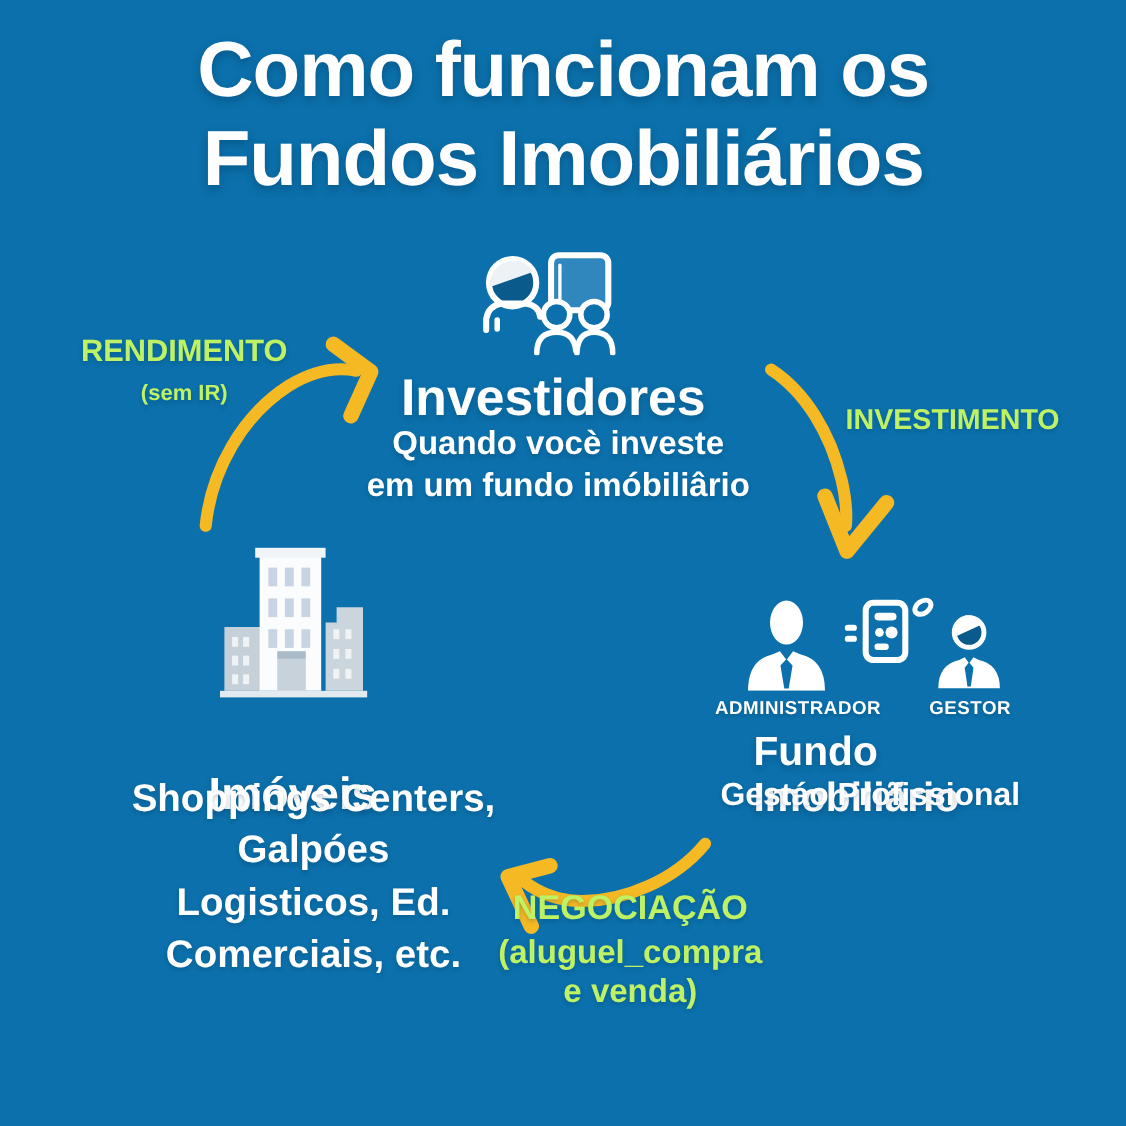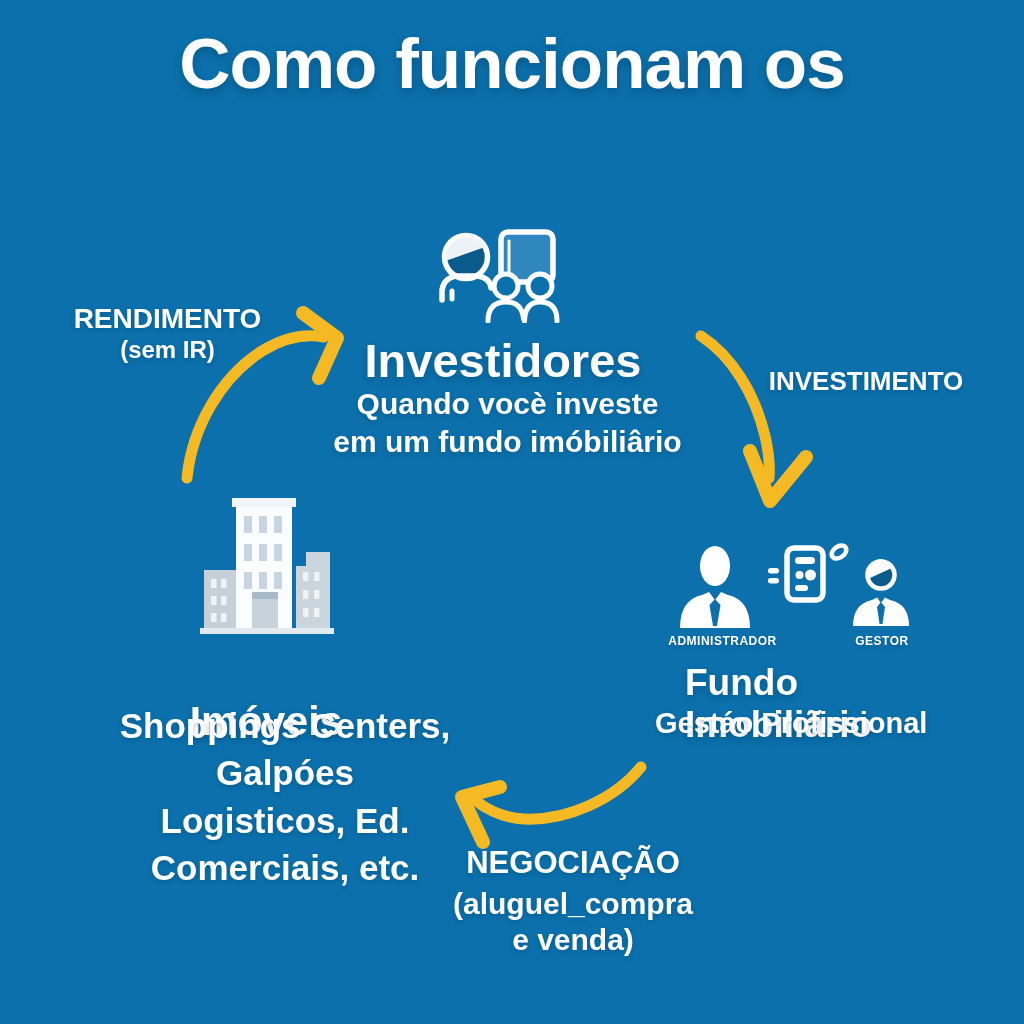--- a/index.html
+++ b/index.html
@@ -14,47 +14,48 @@
   .abs{position:absolute;}
   .center{text-align:center;}
   
   .title{
     top:24px;left:0;width:1024px;
     font-size:71px;font-weight:bold;line-height:1.14;
     letter-spacing:-1px;
     text-shadow:0 4px 8px rgba(0,45,80,.35);
   }
   
-  .flow{color:#ffffff;font-weight:bold;text-shadow:0 2px 4px rgba(0,45,80,.25);}
+  .flow{color:#bef264;font-weight:bold;text-shadow:0 2px 4px rgba(0,45,80,.25);}
   .rendimento{top:303px;left:60px;width:215px;font-size:28px;}
-  .rendimento .note{font-size:24px;margin-top:1px;}
+  .rendimento .note{font-size:20px;margin-top:12px;}
   .investimento{top:366px;left:733px;width:200px;font-size:26px;margin-left:33px;}
-  .negociacao{top:845px;left:433px;width:280px;font-size:31px;}
+  .negociacao{top:807px;left:433px;width:280px;font-size:31px;}
   .negociacao .note{font-size:30px;font-weight:bold;margin-top:5px;line-height:1.2;}
   
   .node-title{font-weight:bold;text-shadow:0 3px 6px rgba(0,45,80,.3);}
   .investors-title{top:333px;left:338px;width:330px;font-size:47px;}
   .investors-desc{top:385px;left:305px;width:405px;font-size:30px;font-weight:bold;line-height:1.25;text-shadow:0 2px 4px rgba(0,45,80,.25);}
   .imoveis-title{top:650px;left:166px;width:200px;font-size:41px;margin-top:48px;}
   .imoveis-desc{top:702px;left:60px;width:450px;font-size:35px;font-weight:bold;line-height:1.35;text-shadow:0 2px 4px rgba(0,45,80,.25);}
-  .role-label{font-size:12px;font-weight:bold;letter-spacing:.5px;text-shadow:0 2px 3px rgba(0,45,80,.25);}
+  .role-label{font-size:17px;font-weight:bold;letter-spacing:.5px;text-shadow:0 2px 3px rgba(0,45,80,.25);}
   .admin-label{top:634px;left:650px;width:145px;}
   .gestor-label{top:634px;left:843px;width:78px;}
   .fund-title{top:662px;left:653px;width:300px;font-size:37px;text-align:left;margin-left:32px;}
   .fund-desc{top:707px;left:655px;width:300px;font-size:29px;font-weight:bold;text-align:left;text-shadow:0 2px 4px rgba(0,45,80,.25);}
   
   .icon-box svg{display:block;}
 </style>
 </head>
 <body>
 
 <div class="canvas">
 
   <div class="abs title center">
     <div>Como funcionam os</div>
+    <div>Fundos Imobiliários</div>
   </div>
 
   <svg class="abs" style="left:0;top:0;" width="1024" height="1024" viewBox="0 0 1024 1024">
     <g stroke="#F5B923" fill="none" stroke-linecap="round">
 
       <g>
         <path d="M 187 478 C 192 428 220 378 262 351 C 283 338 303 333 324 337" stroke-width="11"></path>
         <path d="M 303 313 L 337 338 M 319 378 L 337 338" stroke-width="14"></path>
       </g>
 

